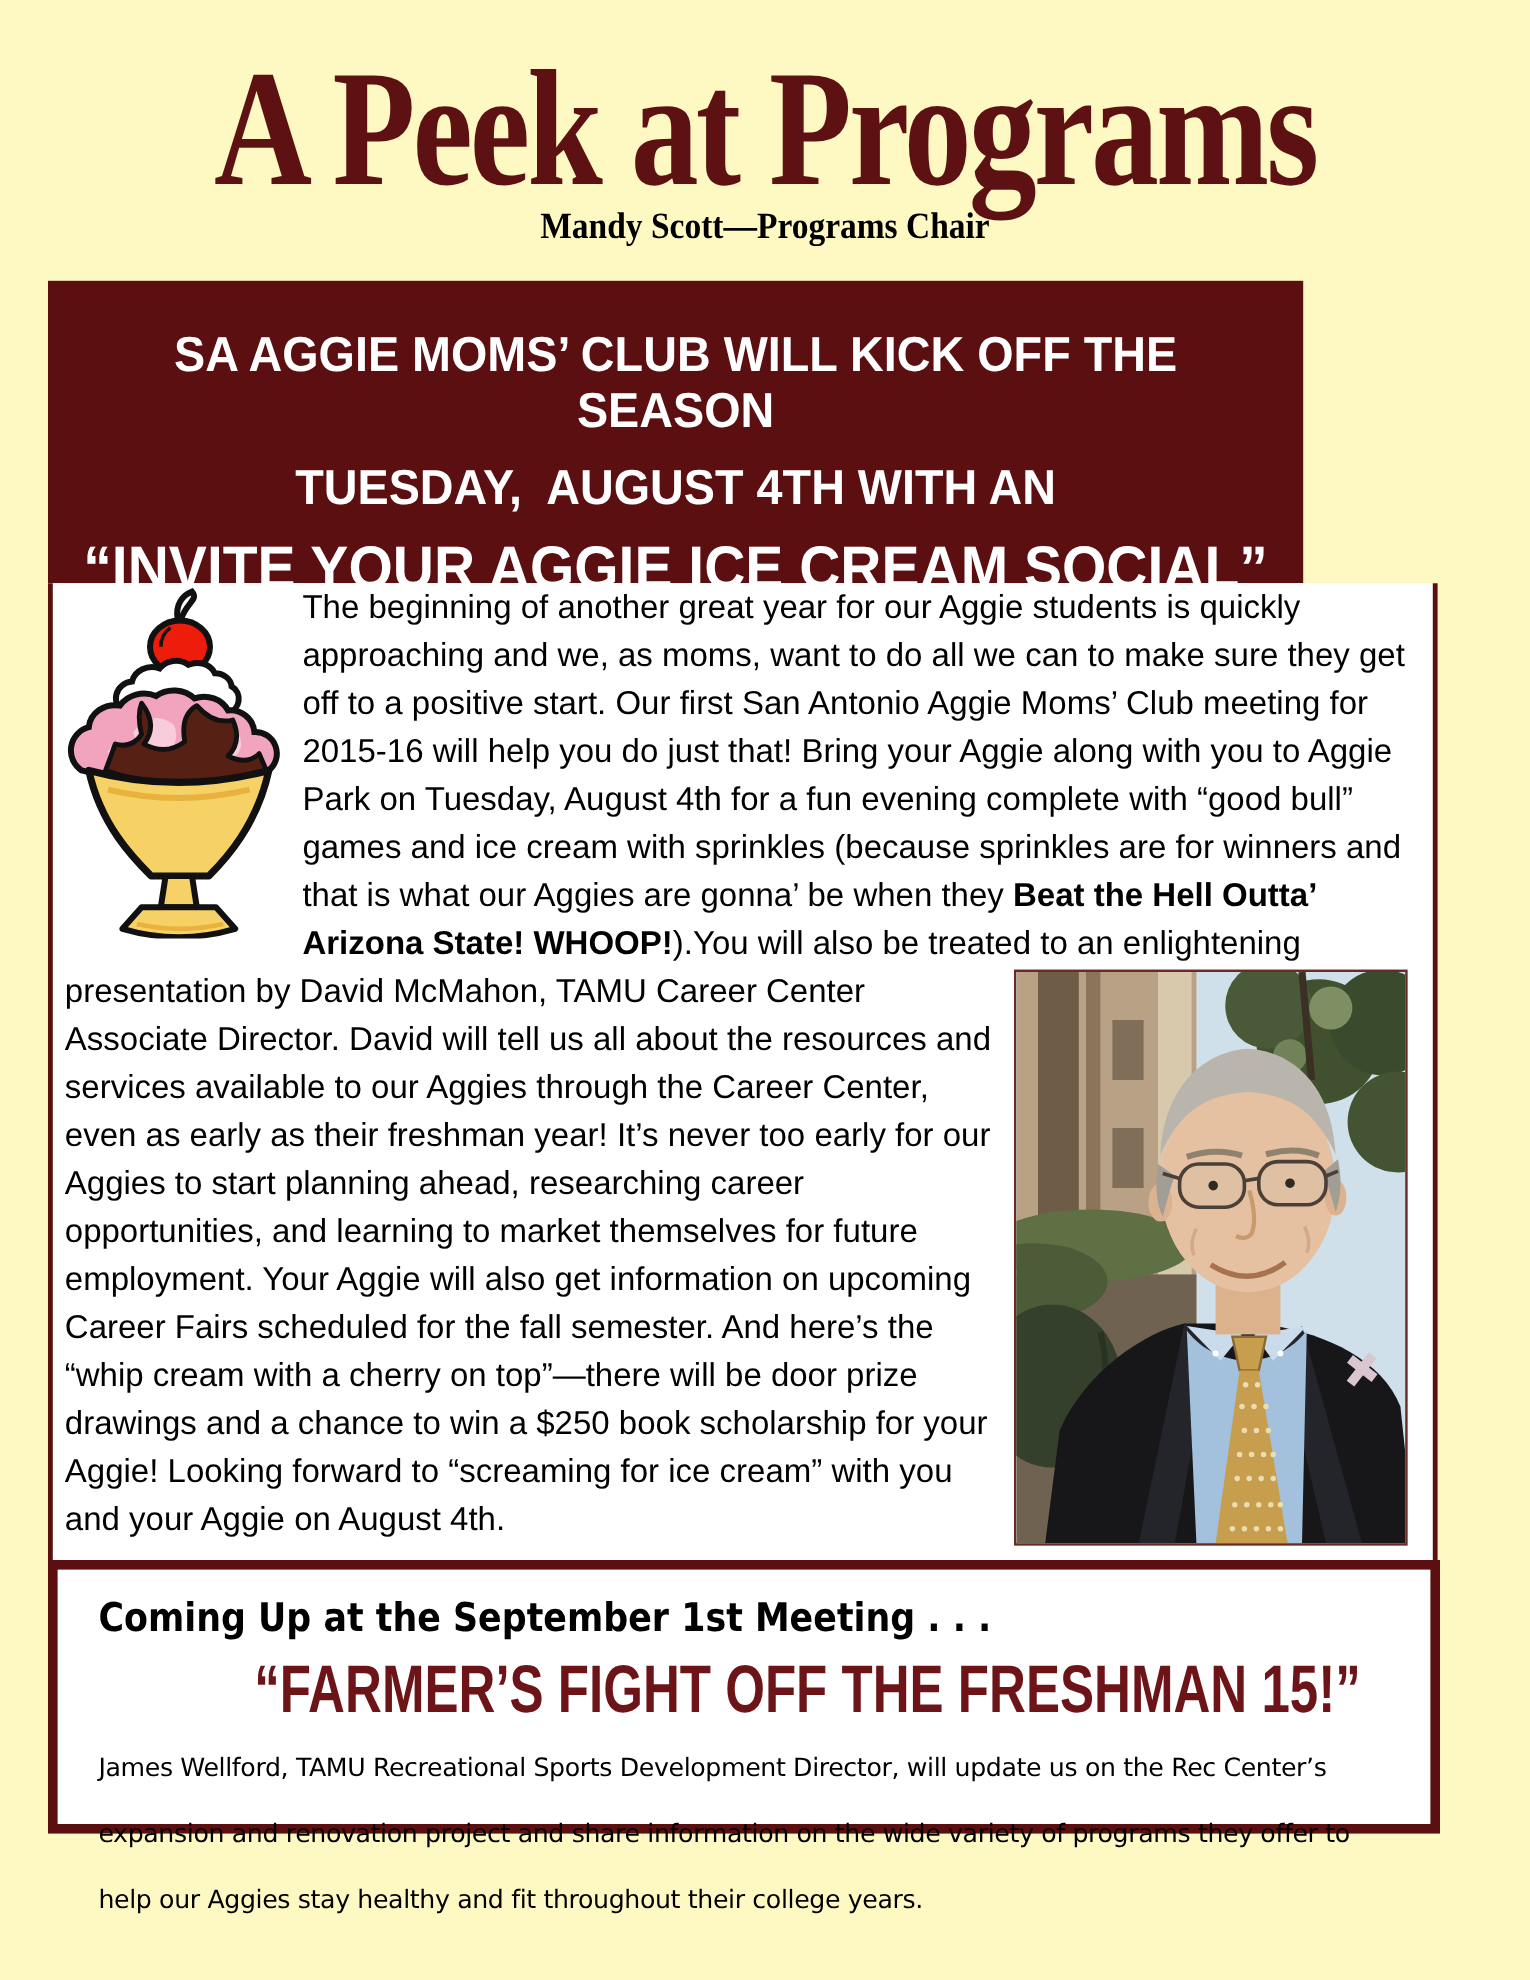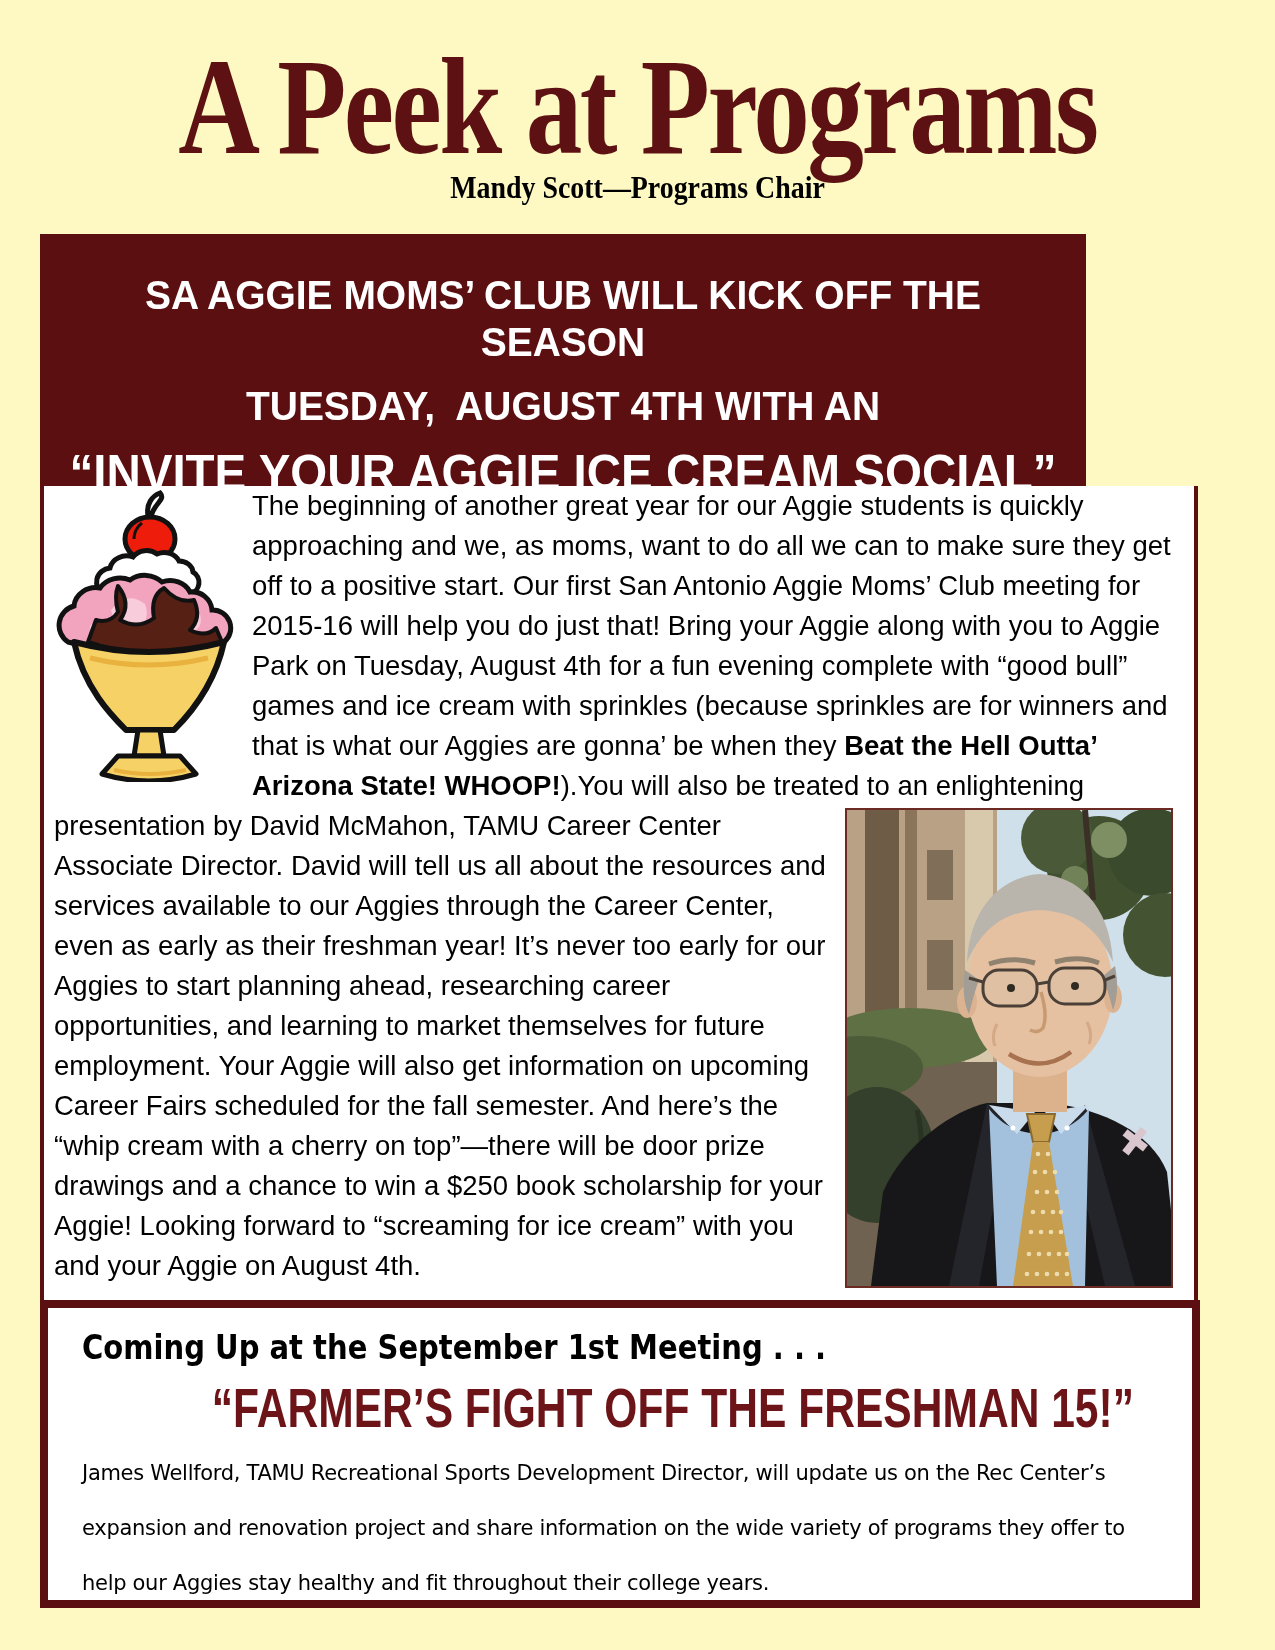--- a/index.html
+++ b/index.html
@@ -31,21 +31,21 @@
             border-bottom:4px solid #7f1d1d;padding:0 21px 0 10px;}
   .article-text{margin:0;font-size:27.5px;line-height:40px;color:#000;text-align:left;}
   .article-text .bold{font-weight:bold;}
   .sundae-float{float:left;width:186px;height:292px;margin:4px 10px 6px 2px;}
   .photo-pusher{float:right;width:1px;height:322px;margin-left:-1px;}
   .photo-float{float:right;clear:right;width:328px;height:480px;box-sizing:border-box;
                border:2px solid #6b2a24;margin-left:12px;background:#cfe0ea;}
   .photo-float svg,.sundae-float svg{display:block;width:100%;height:100%;}
 
   
-  .bottom-box{position:absolute;top:1300px;left:40px;width:1160px;height:308px;
+  .bottom-box{position:absolute;top:1300px;left:40px;width:1160px;height:228px;
               box-sizing:border-box;border:8px solid #5b0f10;background:#fff;
               padding:12px 28px 0 34px;}
   .coming-heading{font-family:"DejaVu Sans",sans-serif;font-weight:bold;font-size:33px;
                   transform:scaleX(0.88);transform-origin:0 50%;white-space:pre-wrap;
                   margin:8px 0 0 0;}
   .farmers{font-weight:bold;font-size:56px;color:#6d1418;text-align:center;
            transform:scaleX(0.76);transform-origin:50% 50%;white-space:nowrap;
            margin:8px 0 6px 0;letter-spacing:0;}
   .coming-body{font-family:"DejaVu Sans",sans-serif;font-size:21px;line-height:55px;
                margin:6px 0 0 0;letter-spacing:-0.3px;}

